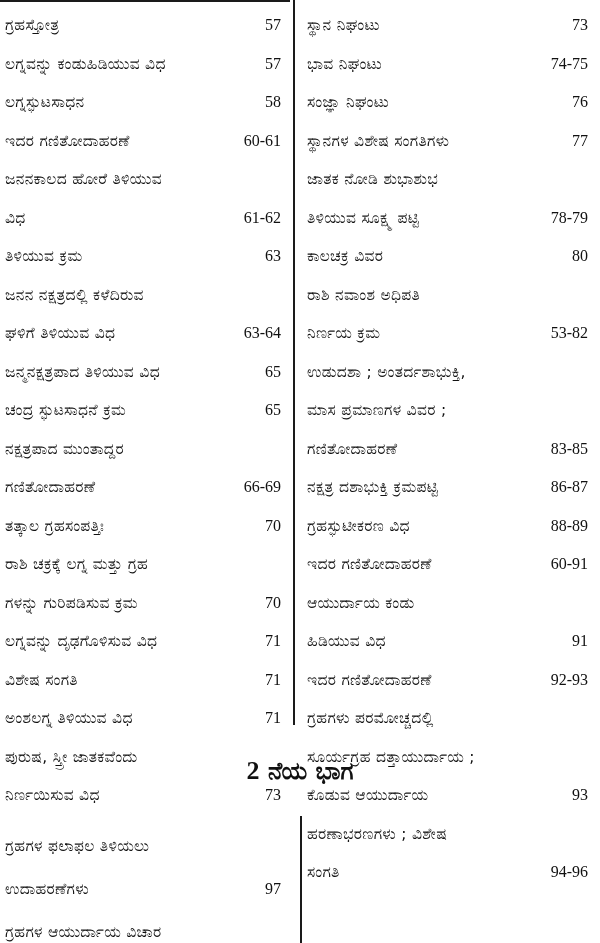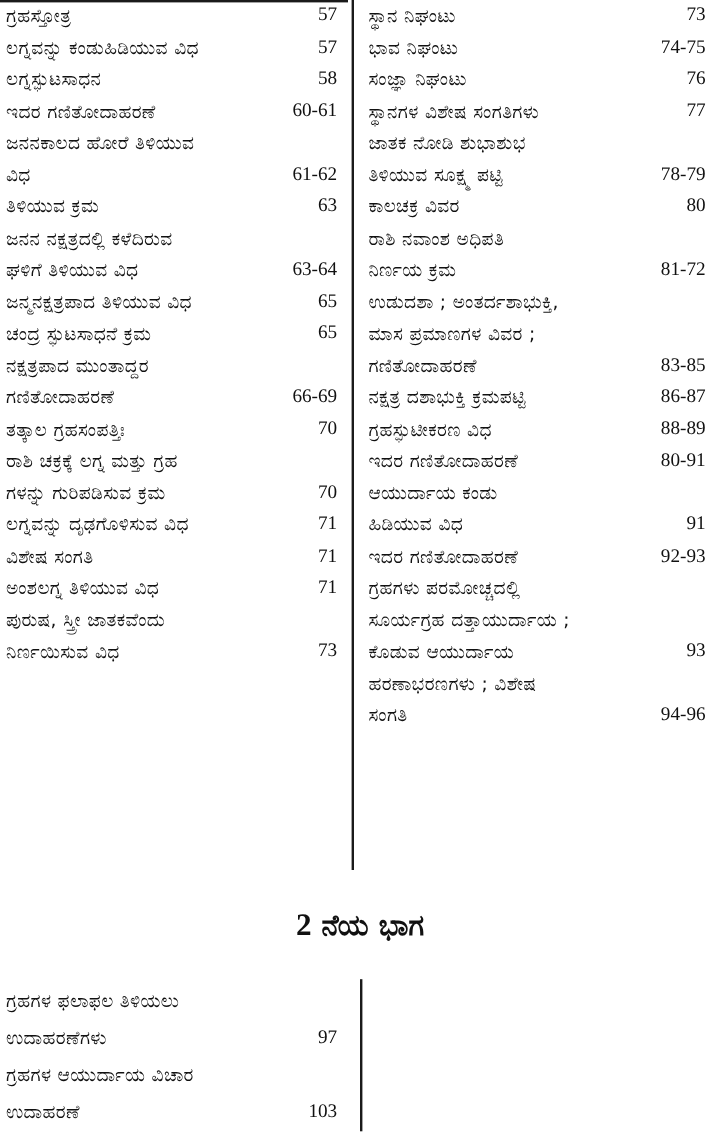--- a/index.html
+++ b/index.html
@@ -13,21 +13,21 @@
   .sec2 { top: 806px; height: 137px; }
 
   .col { position: absolute; top: 0; }
   .col-left { left: 0; width: 293px; }
   .col-right { left: 302px; width: 298px; }
 
   .divider { position: absolute; width: 2px; background: #1a1a1a; }
   .sec1 .divider { left: 293px; top: 0; height: 725px; }
   .sec2 .divider { left: 300px; top: 10px; height: 127px; }
 
-  .row { position: relative; height: 26.5px; display: flex; align-items: center; }
+  .row { position: relative; height: 26.5px; display: flex; align-items: center; margin-top: 12px; }
   .label { font-size: 15.5px; letter-spacing: 0.3px; white-space: nowrap; padding-left: 5px; font-family: "DejaVu Sans", sans-serif; }
   .page { position: absolute; right: 12px; font-family: "Liberation Serif", serif; font-size: 16px; white-space: nowrap; }
 
   .heading { position: absolute; top: 756px; left: 0; width: 600px; text-align: center; font-size: 24px; font-weight: bold; font-family: "DejaVu Sans", sans-serif; }
   .heading .num { font-family: "Liberation Serif", serif; font-size: 26px; }
 
   .sec2 .row { height: 31px; }
   .sec2 .col-left { top: 12px; }
   .sec2 .col-right { top: 4px; }
   .sec2 .col-right .row { height: 30px; }
@@ -155,21 +155,21 @@
     <div class="row">
         <span class="label">ಕಾಲಚಕ್ರ ವಿವರ</span>
         <span class="page">80</span>
       </div>
     <div class="row">
         <span class="label">ರಾಶಿ ನವಾಂಶ ಅಧಿಪತಿ</span>
         <span class="page"></span>
       </div>
     <div class="row">
         <span class="label">ನಿರ್ಣಯ ಕ್ರಮ</span>
-        <span class="page">81-72</span>
+        <span class="page">53-82</span>
       </div>
     <div class="row">
         <span class="label">ಉಡುದಶಾ ; ಅಂತರ್ದಶಾಭುಕ್ತಿ,</span>
         <span class="page"></span>
       </div>
     <div class="row">
         <span class="label">ಮಾಸ ಪ್ರಮಾಣಗಳ ವಿವರ ;</span>
         <span class="page"></span>
       </div>
     <div class="row">
@@ -179,21 +179,21 @@
     <div class="row">
         <span class="label">ನಕ್ಷತ್ರ ದಶಾಭುಕ್ತಿ ಕ್ರಮಪಟ್ಟಿ</span>
         <span class="page">86-87</span>
       </div>
     <div class="row">
         <span class="label">ಗ್ರಹಸ್ಫುಟೀಕರಣ ವಿಧ</span>
         <span class="page">88-89</span>
       </div>
     <div class="row">
         <span class="label">ಇದರ ಗಣಿತೋದಾಹರಣೆ</span>
-        <span class="page">80-91</span>
+        <span class="page">60-91</span>
       </div>
     <div class="row">
         <span class="label">ಆಯುರ್ದಾಯ ಕಂಡು</span>
         <span class="page"></span>
       </div>
     <div class="row">
         <span class="label">ಹಿಡಿಯುವ ವಿಧ</span>
         <span class="page">91</span>
       </div>
     <div class="row">

